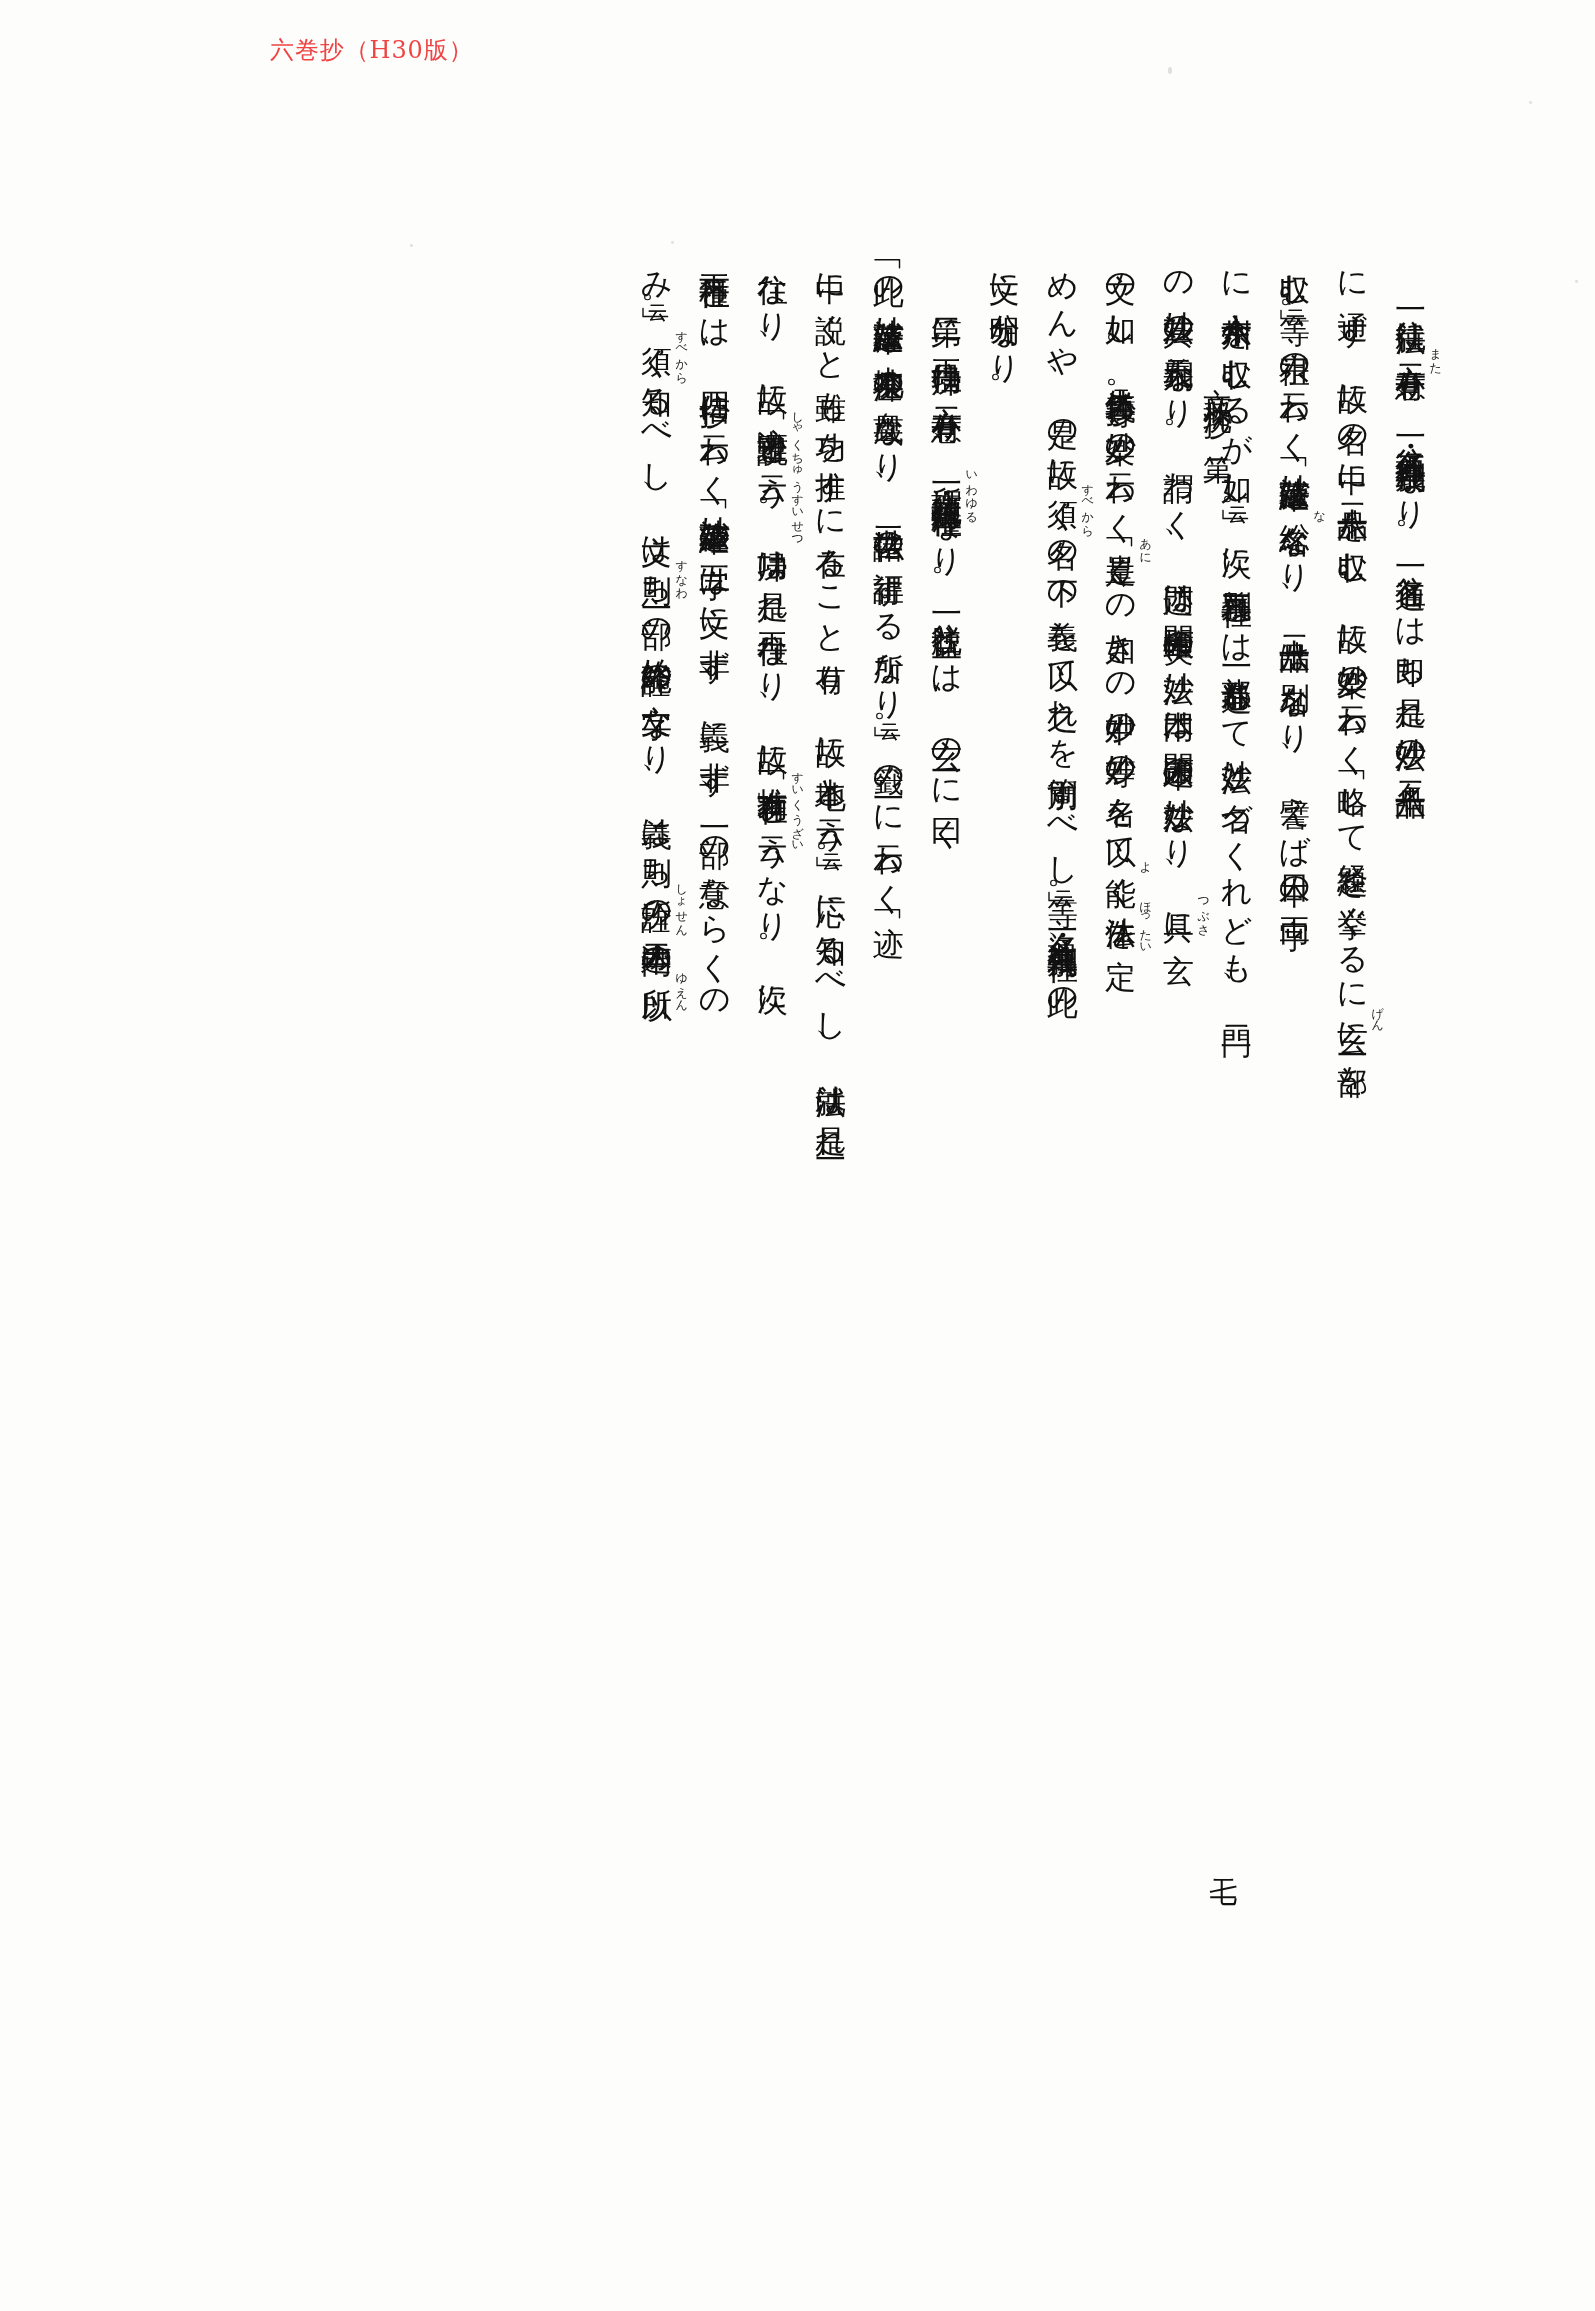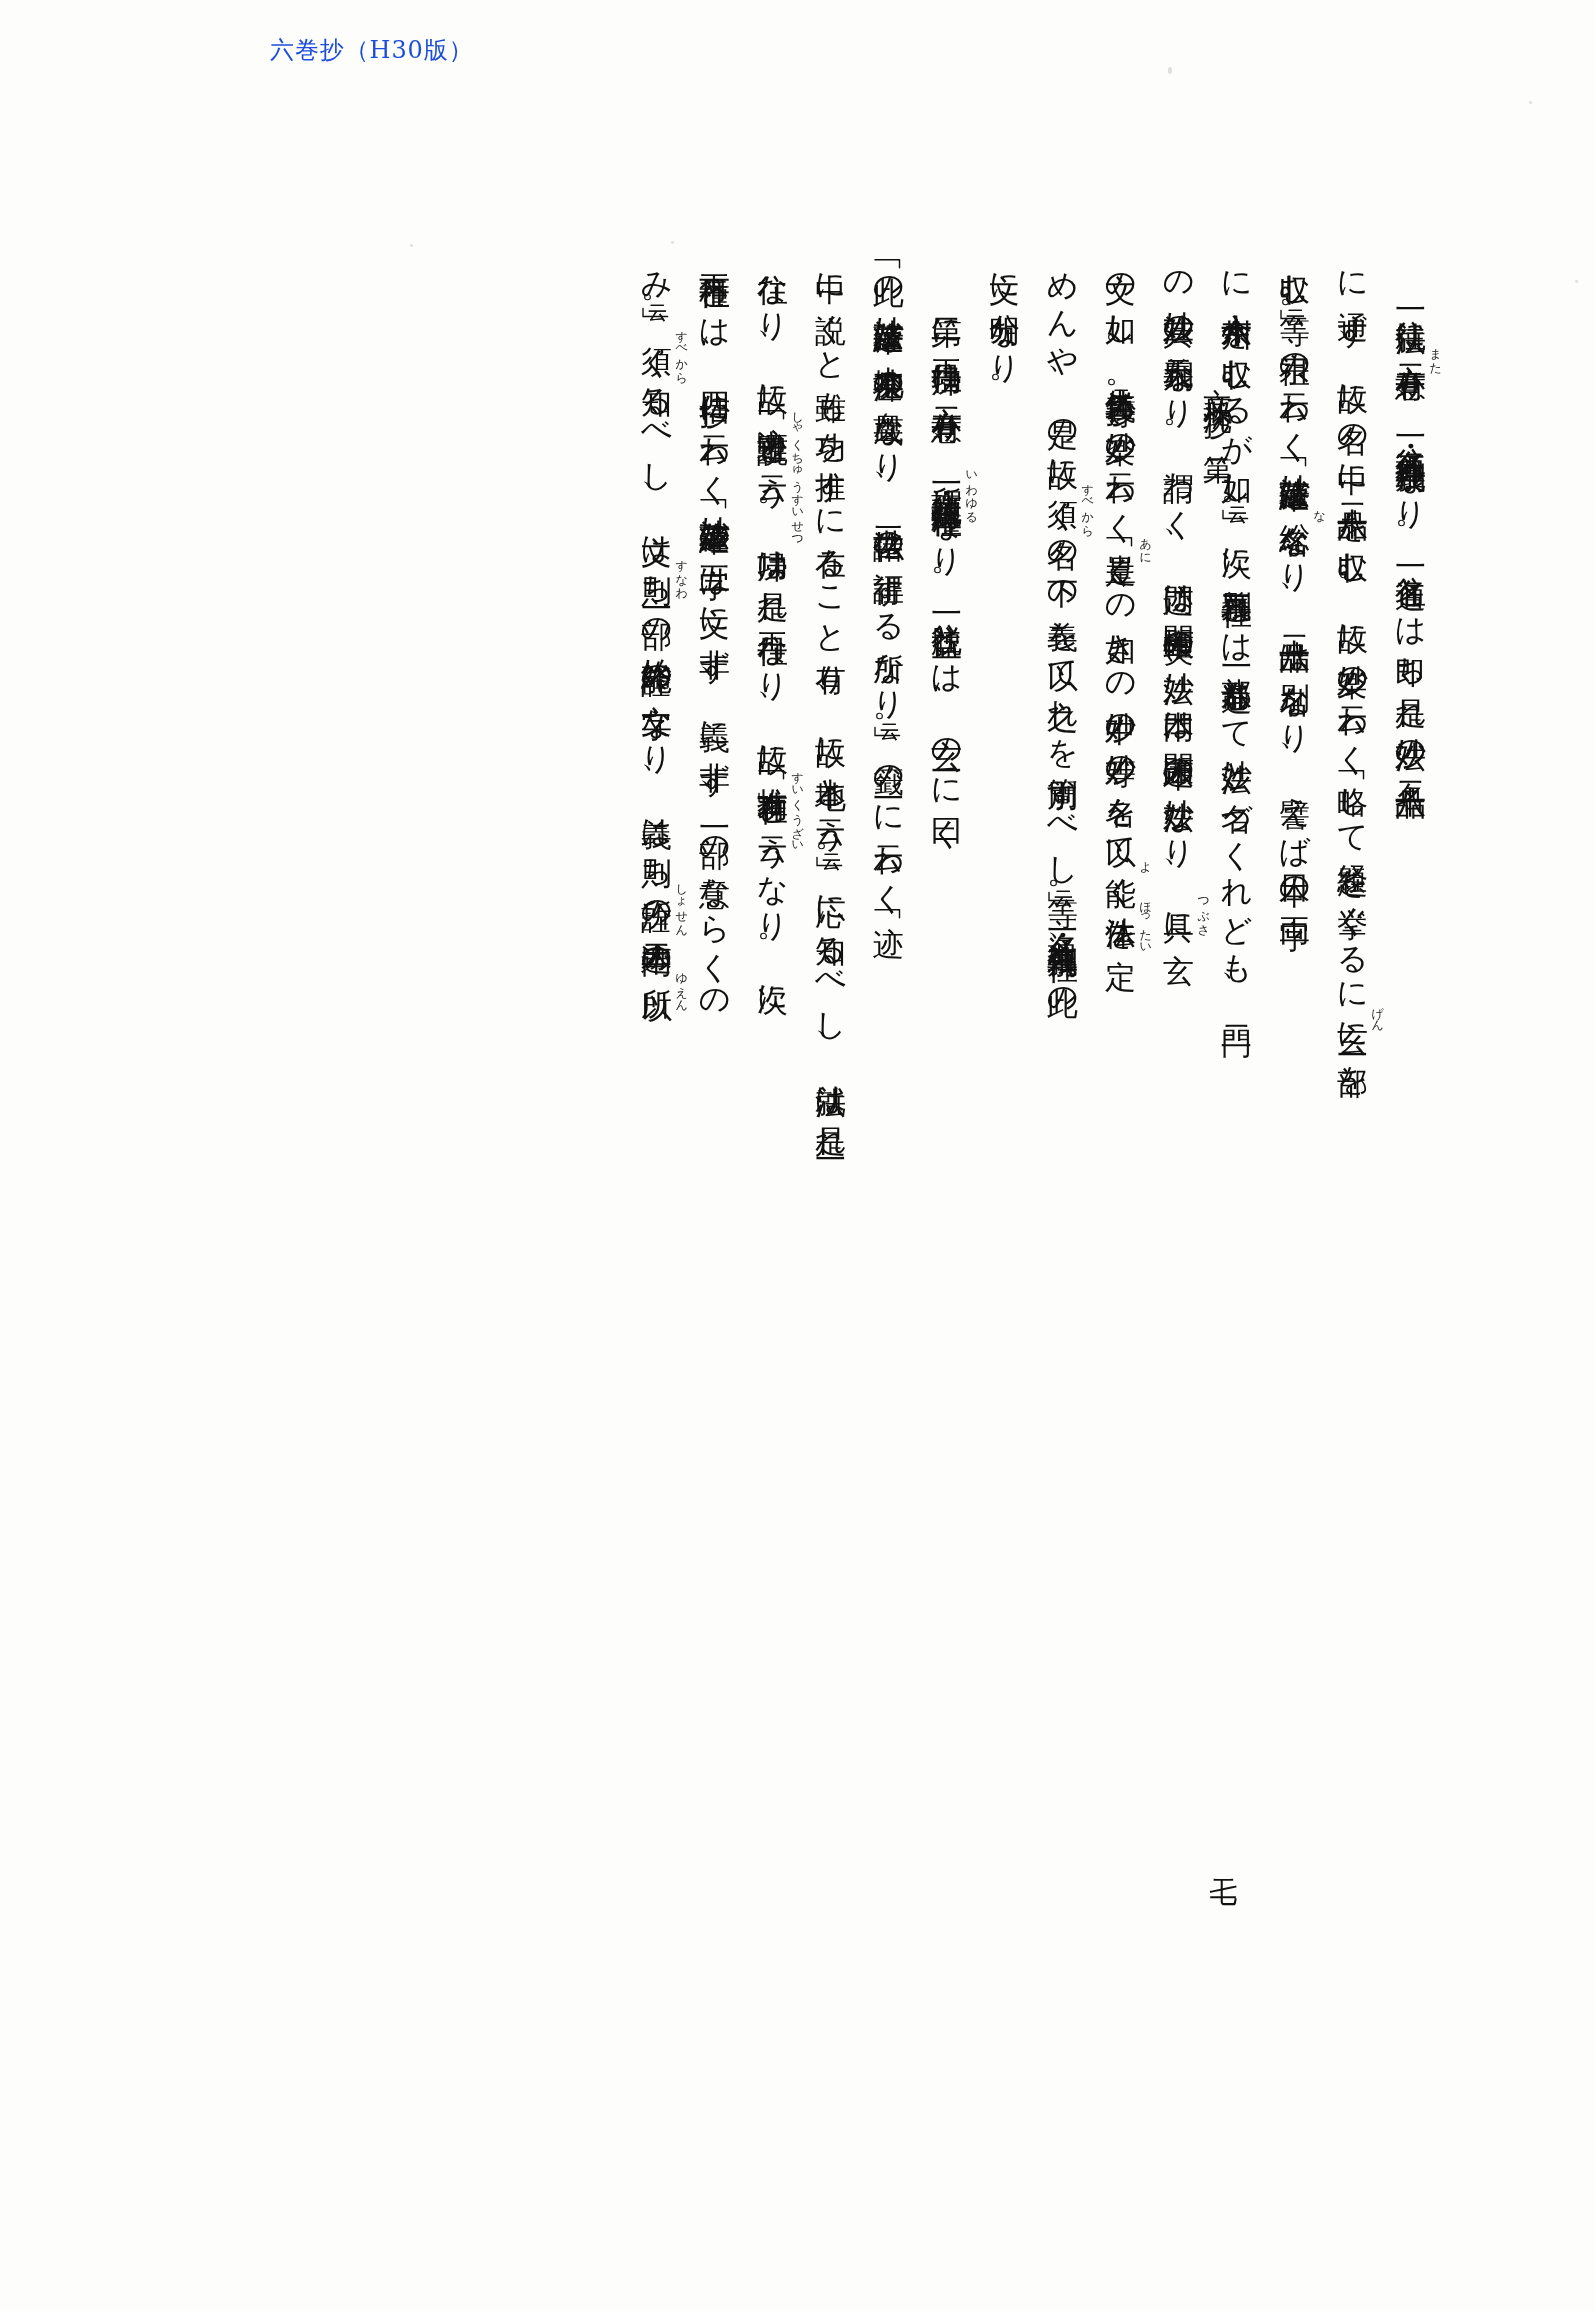--- a/index.html
+++ b/index.html
@@ -23,21 +23,21 @@
   }
 
   
   .running-head {
     position: absolute;
     top: 34px;
     left: 270px;
     font-size: 24px;
     letter-spacing: 0.9px;
     white-space: nowrap;
-    color: #1d4ed8;
+    color: #ef4444;
   }
 
   
   .body-area {
     position: absolute;
     top: 250px;
     left: 140px;
     width: 1286px;
     height: 1874px;
     display: flex;

